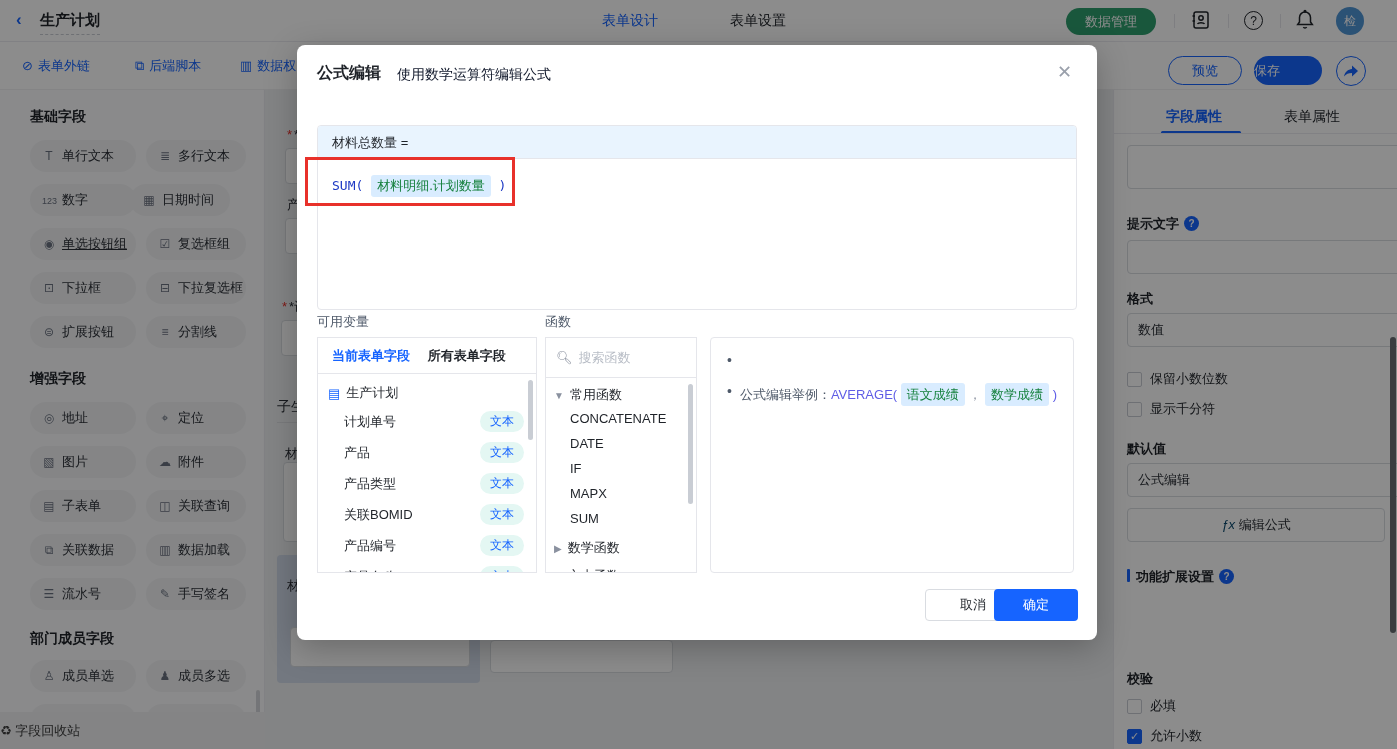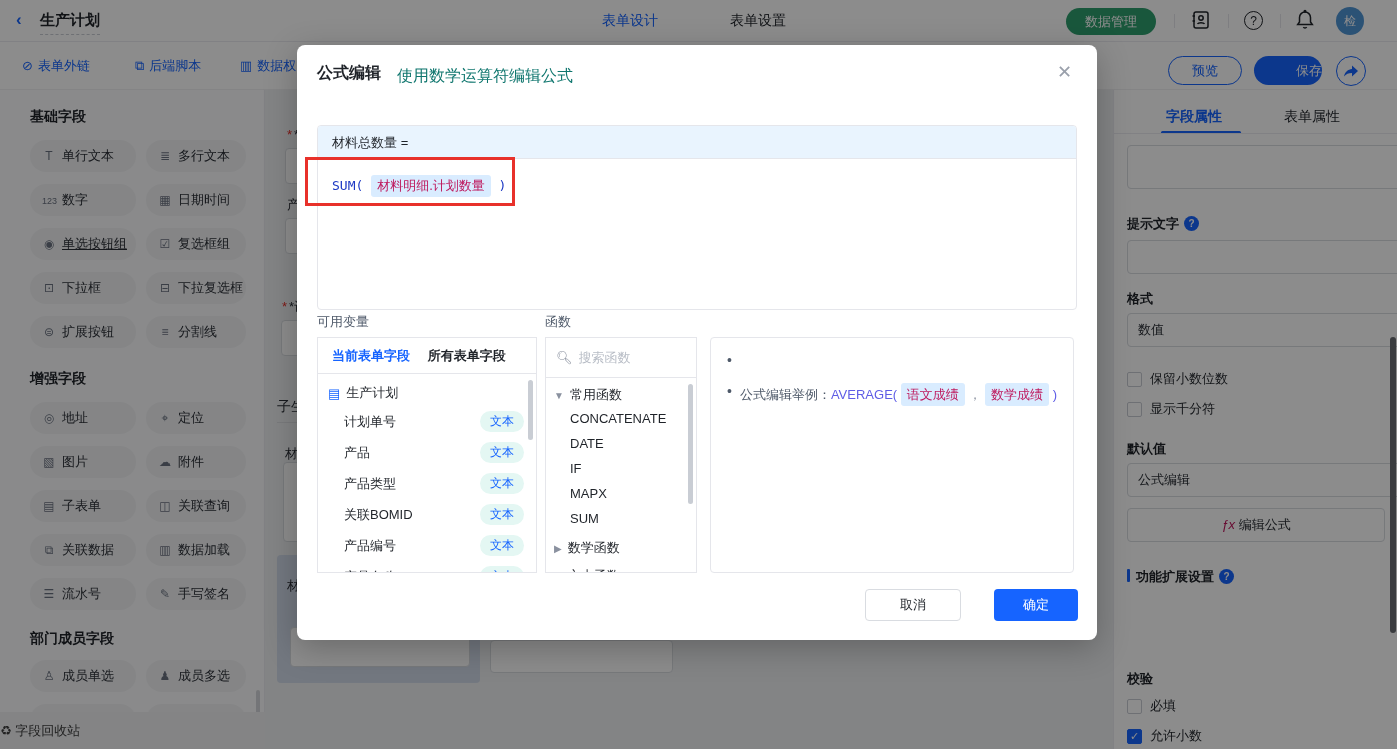--- a/index.html
+++ b/index.html
@@ -17,21 +17,21 @@
   .vsep { width:1px; height:14px; background:#e5e6eb; top:14px; }
   .hicon { top:9px; width:24px; height:24px; color:#1f2329; cursor:pointer; }
   .qicon { border:1.5px solid #1f2329; border-radius:50%; width:19px; height:19px; text-align:center; line-height:18px; font-size:12px; top:11px; }
   .avatar { left:1336px; top:7px; width:28px; height:28px; border-radius:50%; background:#4f95d5; color:#fff; text-align:center; line-height:28px; font-size:12px; cursor:pointer; }
 
   
   #toolbar { left:0; top:42px; width:1397px; height:48px; background:#fff; border-bottom:1px solid #f0f0f2; z-index:9; }
   .tool-link { top:15px; color:#1664ff; font-size:13px; cursor:pointer; }
   .tool-link .ic { margin-right:5px; font-size:13px; }
   .btn-outline { top:56px; width:74px; height:29px; border:1px solid #1664ff; color:#1664ff; background:#fff; border-radius:15px; text-align:center; line-height:27px; cursor:pointer; z-index:9; }
-  .btn-solid { top:56px; width:68px; height:29px; background:#1664ff; color:#fff; border-radius:15px; text-align:right; line-height:29px; cursor:pointer; z-index:9; }
+  .btn-solid { top:56px; width:68px; height:29px; background:#1664ff; color:#fff; border-radius:15px; text-align:left; line-height:29px; cursor:pointer; z-index:9; }
   .share-circle { left:1336px; top:56px; width:30px; height:30px; border:1px solid #1664ff; border-radius:50%; background:#fff; cursor:pointer; z-index:9; }
   .share-circle svg { margin:6px 0 0 6px; }
 
   
   #sidebar { left:0; top:90px; width:265px; height:659px; background:#fbfbfd; border-right:1px solid #ececf0; z-index:5; }
   .sec-title { left:30px; font-size:14px; font-weight:bold; }
   .fpill { width:106px; height:32px; background:#f2f3f5; border-radius:16px; line-height:32px; padding-left:12px; font-size:13px; color:#2b2f36; cursor:pointer; white-space:nowrap; overflow:hidden; }
   .fpill .ic { color:#6b7280; margin-right:6px; font-size:12px; display:inline-block; width:14px; text-align:center; }
   .recycle { left:0; top:712px; width:265px; height:37px; background:#f0f1f3; text-align:left; line-height:37px; color:#404040; cursor:pointer; }
   .sb-thumb { left:256px; top:600px; width:4px; height:70px; background:#d4d6da; border-radius:2px; }
@@ -61,26 +61,26 @@
   .cb.checked::after { content:"✓"; color:#fff; font-size:11px; position:absolute; left:2px; top:0px; }
   .help { display:inline-block; width:15px; height:15px; border-radius:50%; background:#1664ff; color:#fff; font-size:10px; text-align:center; line-height:15px; margin-left:5px; vertical-align:1px; }
   .accent-bar { display:inline-block; width:3px; height:13px; background:#1664ff; margin-right:6px; vertical-align:-1px; border-radius:1px; }
   .rp-btn { left:13px; width:258px; height:34px; border:1px solid #d9dce1; border-radius:4px; background:#fff; text-align:center; line-height:32px; color:#2b2f36; cursor:pointer; }
   .page-thumb { left:1390px; top:337px; width:6px; height:296px; background:#6b6e73; border-radius:3px; z-index:6; }
 
   
   #overlay { left:0; top:0; width:1397px; height:749px; background:rgba(0,0,0,.45); z-index:50; }
   #modal { left:297px; top:45px; width:800px; height:595px; background:#fff; border-radius:8px; box-shadow:0 8px 32px rgba(0,0,0,.25); z-index:60; }
   .m-title { left:20px; top:18px; font-size:16px; font-weight:bold; }
-  .m-sub { left:100px; top:21px; font-size:16px; color:#0f766e; }
+  .m-sub { left:100px; top:21px; font-size:14px; color:#0f172a; }
   .m-close { left:760px; top:16px; font-size:18px; color:#9aa0ab; cursor:pointer; }
   .fbox { left:20px; top:80px; width:760px; height:185px; border:1px solid #e5e6eb; border-radius:4px; overflow:hidden; }
   .fbox-head { height:33px; background:#e9f4fe; line-height:33px; padding-left:14px; color:#1f2329; border-bottom:1px solid #e5e6eb; }
   .fbox-body { padding:16px 14px; font-family:"DejaVu Sans Mono","Liberation Mono",monospace; font-size:13px; color:#1d39c4; }
-  .chip { display:inline-block; background:#d9ecff; color:#be185d; border-radius:3px; padding:2px 6px; font-family:"Liberation Sans",sans-serif; cursor:pointer; }
+  .chip { display:inline-block; background:#d9ecff; color:#15803d; border-radius:3px; padding:2px 6px; font-family:"Liberation Sans",sans-serif; cursor:pointer; }
   .red-annot { left:8px; top:112px; width:210px; height:49px; border:3px solid #e8312a; z-index:70; pointer-events:none; }
   .m-seclabel { top:268px; font-size:13px; color:#4e5969; }
   .panel { top:292px; height:236px; border:1px solid #e5e6eb; background:#fff; overflow:hidden; }
   .vp-tabs { height:36px; border-bottom:1px solid #e5e6eb; line-height:36px;font-weight:bold; }
   .vp-tab { cursor:pointer; }
   .vp-tab.active { color:#1664ff; }
   .tree-root { display:flex; align-items:center; gap:6px; padding:10px 0 4px 10px; }
   .doc-ic { color:#1664ff; font-size:13px; }
   .vrow { display:flex; align-items:center; justify-content:space-between; padding:5px 12px 5px 26px; cursor:pointer;text-align:center; }
   .tchip { background:#e4f7f3; color:#1664ff; border-radius:11px; padding:2px 10px; font-size:12px; }
@@ -88,21 +88,21 @@
   .searchrow .q { color:#8a919f; font-size:13px; }
   .searchrow input { border:none; outline:none; width:100px; font-size:13px; color:#1f2329; font-family:inherit; }
   .searchrow input::placeholder { color:#b7bcc5; }
   .fn-group { display:flex; align-items:center; gap:6px; padding:8px 0 2px 8px; cursor:pointer; }
   .tri { color:#8a919f; font-size:10px; }
   .fn-item { padding:5px 0 5px 24px; cursor:pointer; }
   .scroll-thumb { position:absolute; width:5px; background:#c9cdd4; border-radius:3px; }
   .tip-row { display:flex; gap:8px; padding:14px 16px 0 16px; color:#4e5969; line-height:19px; }
   .tip-row .dot { font-size:14px; line-height:17px; }
   .fn-name { color:#5e5ce6; }
-  .m-btn-cancel { left:568px; top:544px; width:96px; height:32px; border:1px solid #d9dce1; border-radius:4px; background:#fff; text-align:center; line-height:30px; cursor:pointer; }
+  .m-btn-cancel { left:628px; top:544px; width:96px; height:32px; border:1px solid #d9dce1; border-radius:4px; background:#fff; text-align:center; line-height:30px; cursor:pointer; }
   .m-btn-ok { left:697px; top:544px; width:84px; height:32px; border-radius:4px; background:#1664ff; color:#fff; text-align:center; line-height:32px; cursor:pointer; }
 </style>
 </head>
 <body>
 
 <div id="topbar" class="abs">
   <span class="abs back">‹</span>
   <span class="abs app-title">生产计划</span>
   <span class="abs top-tab active" style="left:602px;">表单设计</span>
   <span class="abs top-tab" style="left:730px;">表单设置</span>
@@ -141,21 +141,21 @@
   <svg width="16" height="16" viewBox="0 0 16 16" fill="#1664ff">
       <path d="M9 6V2.5L15 8l-6 5.5V10C5.5 10 3 11 1 13.5 1.8 9 5 6.3 9 6z"></path>
     </svg>
 </div>
 
 <div id="sidebar" class="abs">
   <div class="abs sec-title" style="top:18px;">基础字段</div>
   <div class="abs fpill" style="left:30px; top:50px;"><span class="ic">T</span><span>单行文本</span></div>
   <div class="abs fpill" style="left:146px; top:50px; width:100px;"><span class="ic">≣</span><span>多行文本</span></div>
   <div class="abs fpill" style="left:30px; top:94px;"><span class="ic" style="font-size:9px;">123</span><span>数字</span></div>
-  <div class="abs fpill" style="left:146px; top:94px; width:100px;"><span class="ic">▦</span><span>日期时间</span></div>
+  <div class="abs fpill" style="left:130px; top:94px; width:100px;"><span class="ic">▦</span><span>日期时间</span></div>
   <div class="abs fpill" style="left:30px; top:138px;text-decoration:underline;"><span class="ic">◉</span><span>单选按钮组</span></div>
   <div class="abs fpill" style="left:146px; top:138px; width:100px;"><span class="ic">☑</span><span>复选框组</span></div>
   <div class="abs fpill" style="left:30px; top:182px;"><span class="ic">⊡</span><span>下拉框</span></div>
   <div class="abs fpill" style="left:146px; top:182px; width:100px;"><span class="ic">⊟</span><span>下拉复选框</span></div>
   <div class="abs fpill" style="left:30px; top:226px;"><span class="ic">⊜</span><span>扩展按钮</span></div>
   <div class="abs fpill" style="left:146px; top:226px; width:100px;"><span class="ic">≡</span><span>分割线</span></div>
 
   <div class="abs sec-title" style="top:280px;">增强字段</div>
   <div class="abs fpill" style="left:30px; top:312px;"><span class="ic">◎</span><span>地址</span></div>
   <div class="abs fpill" style="left:146px; top:312px; width:100px;"><span class="ic">⌖</span><span>定位</span></div>
@@ -213,21 +213,21 @@
       <span class="cb"></span>
       <span>保留小数位数</span>
     </div>
   <div class="abs cbrow" style="top:310px;">
       <span class="cb"></span>
       <span>显示千分符</span>
     </div>
 
   <div class="abs rp-label" style="top:350px;">默认值</div>
   <div class="abs rp-box rp-select" style="top:373px; height:34px;"><span>公式编辑</span><span class="chev"></span></div>
-  <div class="abs rp-btn" style="top:418px;"><span style="font-style:italic; color:#be185d;">ƒx</span> <span>编辑公式</span></div>
+  <div class="abs rp-btn" style="top:418px;"><span style="font-style:italic; color:#0c4a6e;">ƒx</span> <span>编辑公式</span></div>
 
   <div class="abs rp-label" style="top:478px;"><span class="accent-bar"></span><span>功能扩展设置</span><span class="help">?</span></div>
 
   <div class="abs rp-label" style="top:580px;">校验</div>
   <div class="abs cbrow" style="top:607px;">
       <span class="cb"></span>
       <span>必填</span>
     </div>
   <div class="abs cbrow" style="top:637px;">
       <span class="cb checked"></span>

